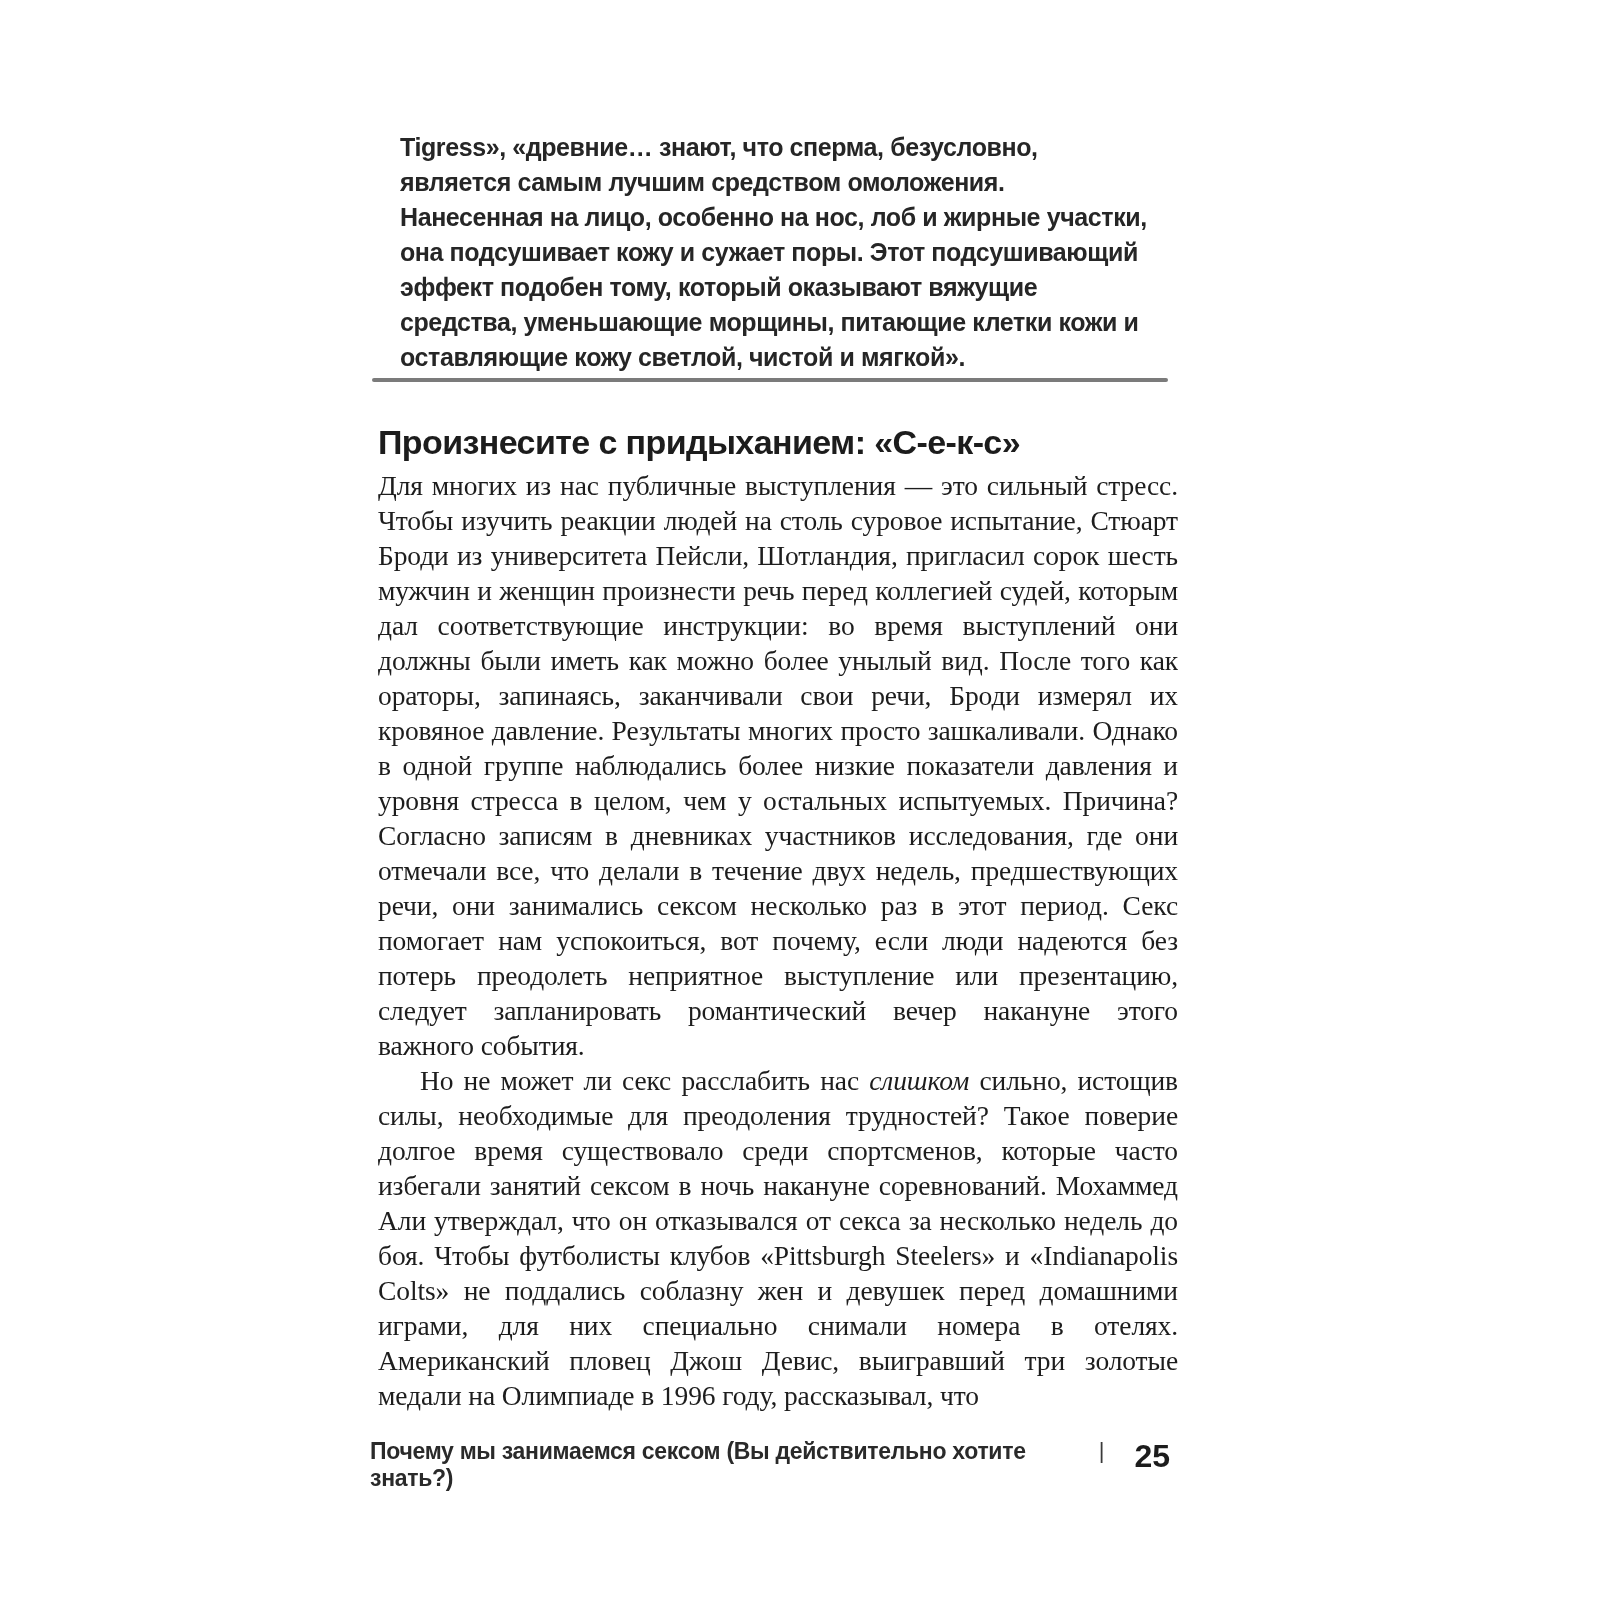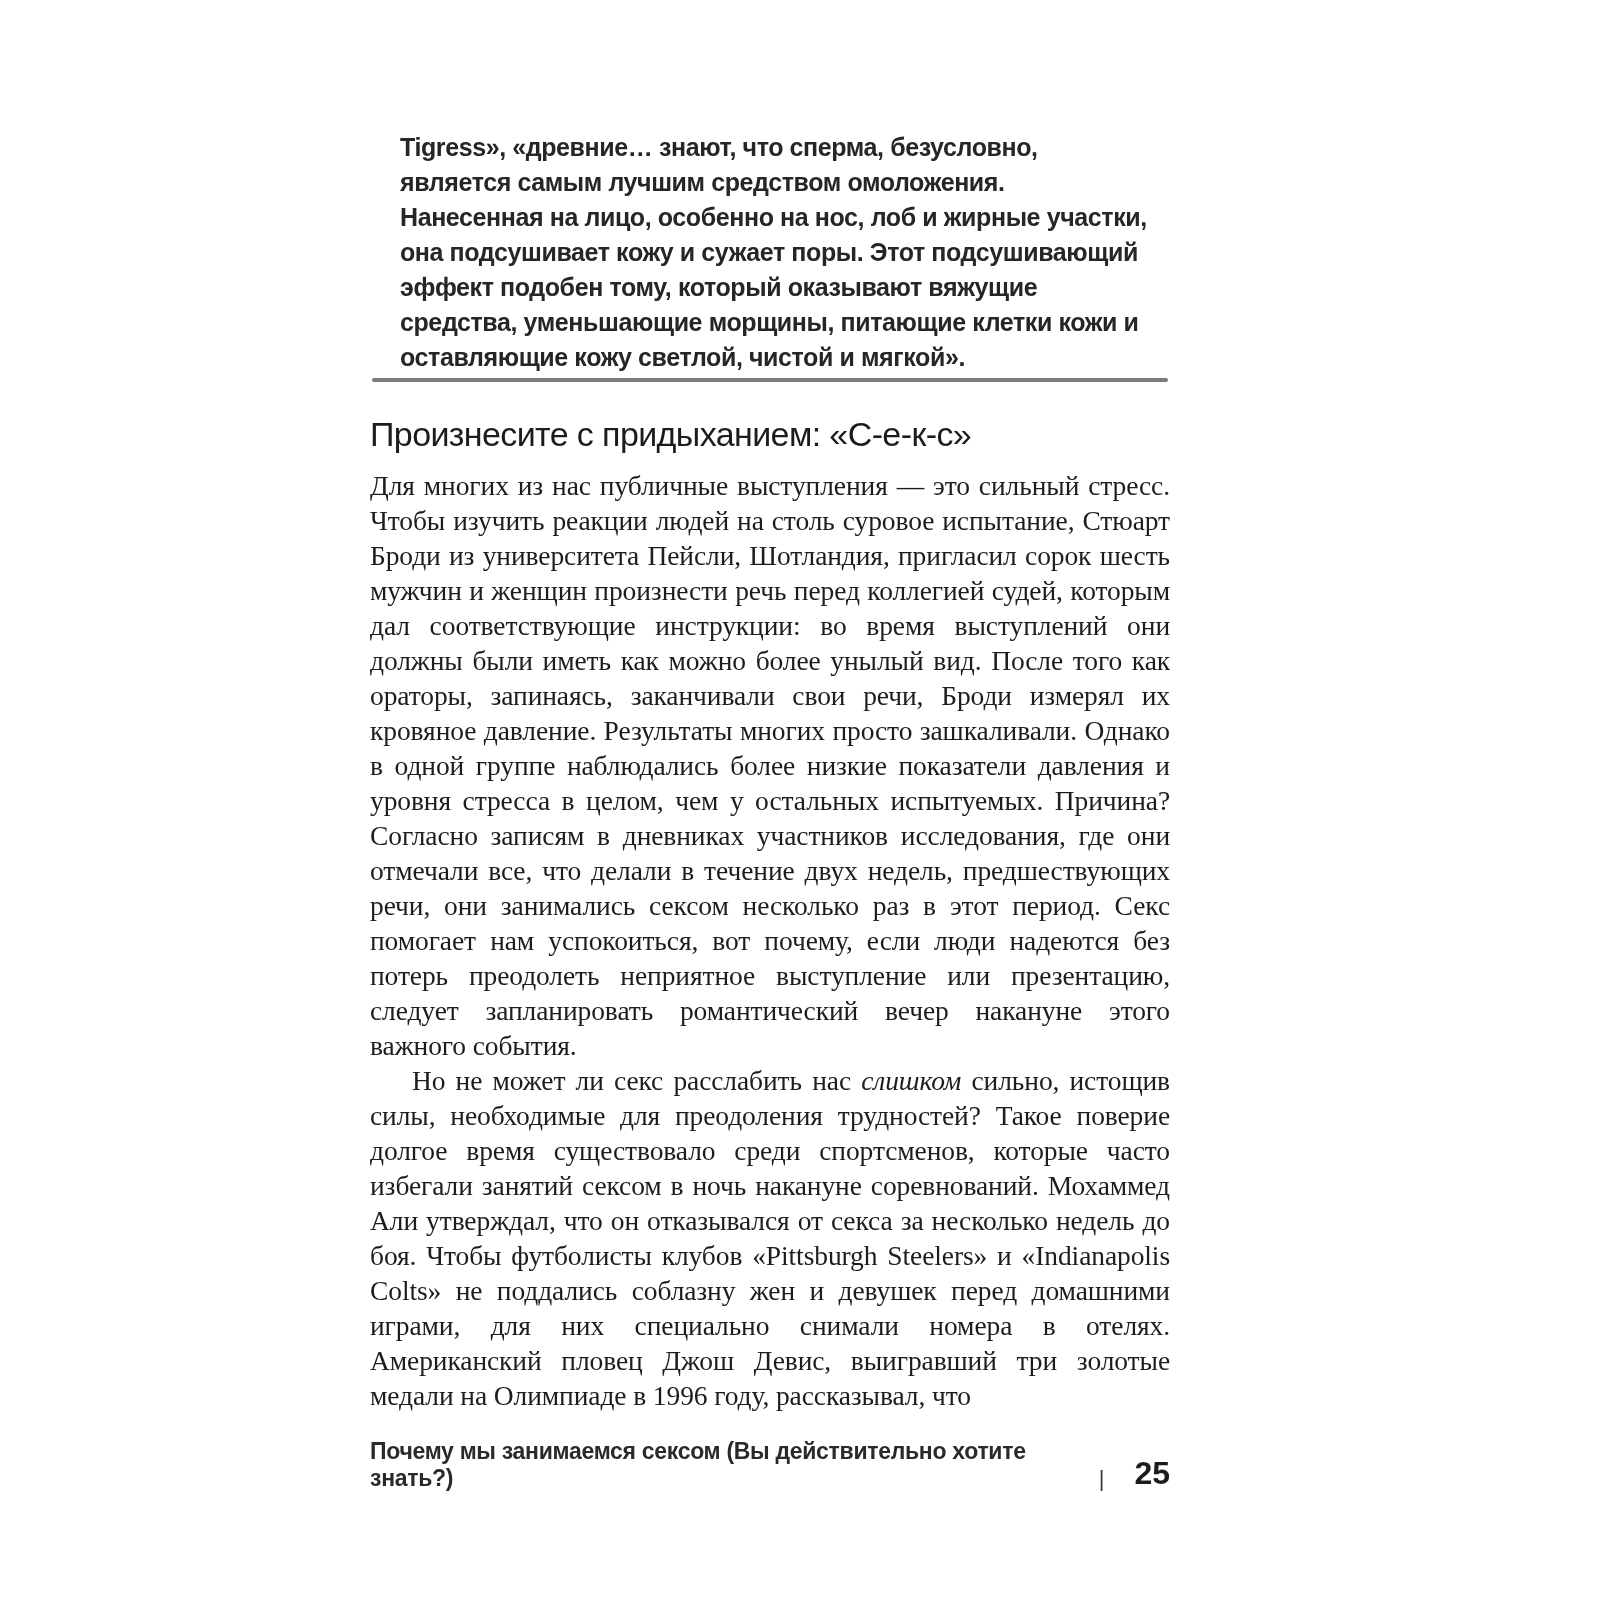--- a/index.html
+++ b/index.html
@@ -44,33 +44,33 @@
     height: 4px;
     background: #7b7b7b;
     border: none;
     border-radius: 2px;
     margin: 0;
   }
   .section-heading {
     position: absolute;
     top: 414px;
     left: 0;
-    margin: 0;
+    margin: 8px;
     font-family: "Liberation Sans", sans-serif;
-    font-weight: 400;
+    font-weight: 700;
     font-size: 34px;
     line-height: 40px;
     letter-spacing: -0.6px;
     color: #1c1c1c;
     white-space: nowrap;
   }
   .body-text {
     position: absolute;
     top: 468px;
-    left: 0;
+    left: 8px;
     width: 800px;
     max-height: 960px;
     overflow: hidden;
   }
   .body-text p {
     margin: 0;
     font-family: "Liberation Serif", serif;
     font-size: 27.5px;
     line-height: 35px;
     letter-spacing: -0.1px;
@@ -84,21 +84,21 @@
     font-style: italic;
     margin-top: 48px;
   }
   .page-footer {
     position: absolute;
     top: 1438px;
     left: 0;
     width: 800px;
     display: flex;
     justify-content: flex-end;
-    align-items: flex-end;
+    align-items: flex-start;
     font-family: "Liberation Sans", sans-serif;
     color: #2a2a2a;
   }
   .running-title {
     font-weight: 700;
     font-size: 23px;
     letter-spacing: -0.3px;
   }
   .footer-separator {
     font-weight: 400;

